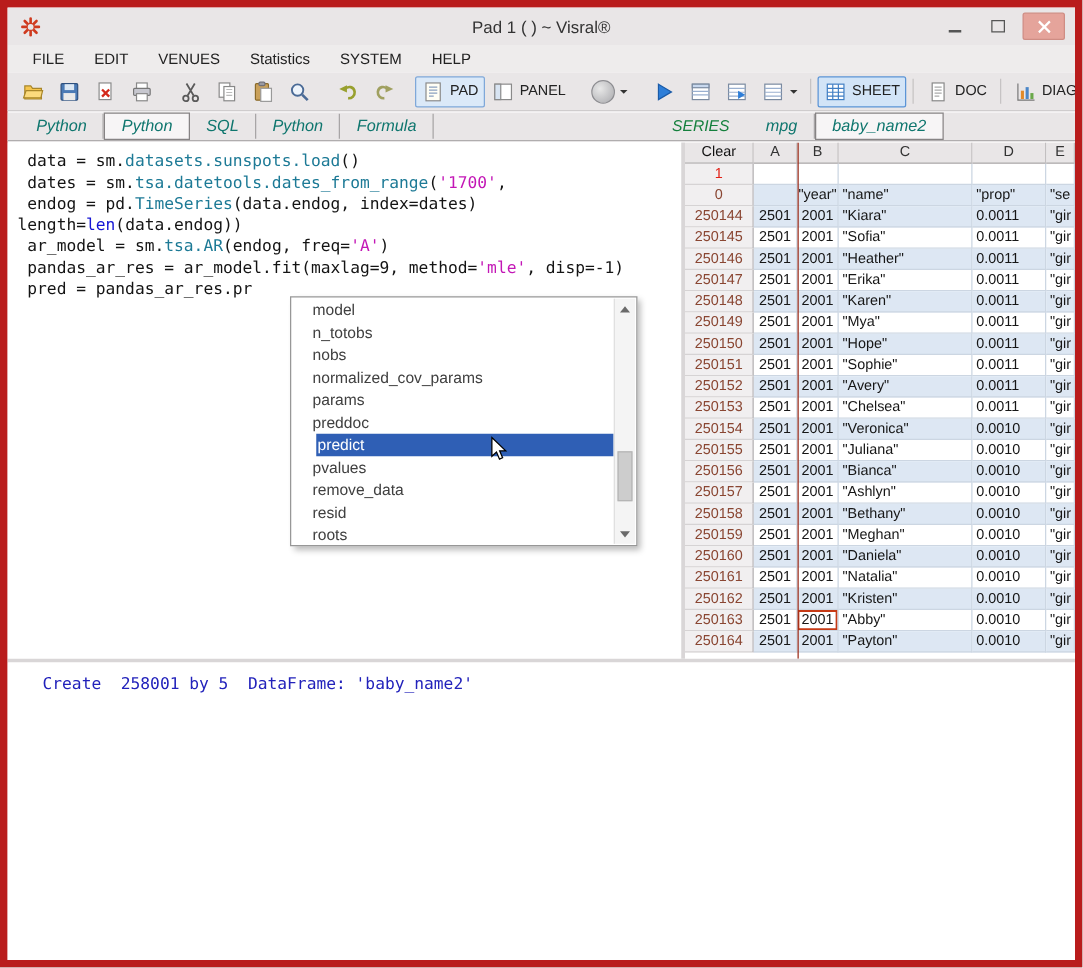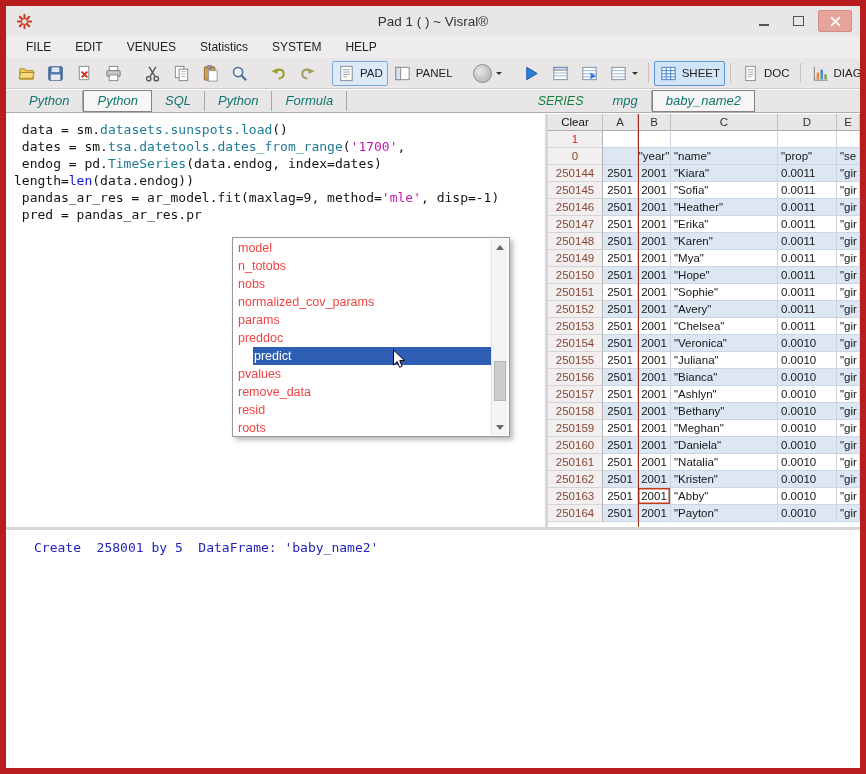--- a/index.html
+++ b/index.html
@@ -50,21 +50,21 @@
   .tok-attr{color:#1d7a96;}
   .tok-str{color:#c317b6;}
   .tok-builtin{color:#1414d4;}
 
   .vsplit{position:absolute;top:108px;left:539px;width:3px;height:413px;background:#d9d6d7;}
 
   
   .autocomplete{position:absolute;left:226px;top:231px;width:278px;height:200px;background:#fff;
                 border:1px solid #979797;box-shadow:3px 3px 5px rgba(0,0,0,.28);z-index:20;box-sizing:border-box;}
   .ac-list{position:absolute;top:1px;left:1px;right:18px;bottom:1px;overflow:hidden;}
-  .ac-item{height:18px;line-height:18px;font-size:12.5px;color:#ef4444;padding-left:4px;white-space:nowrap;cursor:default;}
+  .ac-item{height:18px;line-height:18px;font-size:12.5px;color:#404040;padding-left:16px;white-space:nowrap;cursor:default;}
   .ac-item.selected{background:#2f5fb5;color:#fff;margin-left:19px;padding-left:1px;}
   .ac-scrollbar{position:absolute;top:1px;right:1px;bottom:1px;width:17px;background:#f4f4f4;border-left:1px solid #e0e0e0;box-sizing:border-box;}
   .ac-up,.ac-down{position:absolute;left:0;right:0;height:16px;display:flex;align-items:center;justify-content:center;}
   .ac-up{top:0;} .ac-down{bottom:0;}
   .tri-up{width:0;height:0;border:4px solid transparent;border-bottom:5px solid #6a6a6a;margin-top:-4px;}
   .tri-down{width:0;height:0;border:4px solid transparent;border-top:5px solid #6a6a6a;margin-bottom:-4px;}
   .ac-thumb{position:absolute;left:2px;right:2px;top:122px;height:40px;background:#cdcdcd;border:1px solid #b5b5b5;box-sizing:border-box;}
 
   .mouse-cursor{position:absolute;left:386px;top:343px;z-index:30;pointer-events:none;}
 
@@ -295,20 +295,21 @@
         </div>
     </div>
   </div>
 
   <div class="editor">
     <div class="code-area">
         <div class="code-line"><span class="tok-plain"> data = sm.</span><span class="tok-attr">datasets.sunspots.load</span><span class="tok-plain">()</span></div>
         <div class="code-line"><span class="tok-plain"> dates = sm.</span><span class="tok-attr">tsa.datetools.dates_from_range</span><span class="tok-plain">(</span><span class="tok-str">'1700'</span><span class="tok-plain">,</span></div>
         <div class="code-line"><span class="tok-plain"> endog = pd.</span><span class="tok-attr">TimeSeries</span><span class="tok-plain">(data.endog, index=dates)</span></div>
         <div class="code-line"><span class="tok-plain">length=</span><span class="tok-builtin">len</span><span class="tok-plain">(data.endog))</span></div>
+        <div class="code-line"><span class="tok-plain"> ar_model = sm.</span><span class="tok-attr">tsa.AR</span><span class="tok-plain">(endog, freq=</span><span class="tok-str">'A'</span><span class="tok-plain">)</span></div>
         <div class="code-line"><span class="tok-plain"> pandas_ar_res = ar_model.fit(maxlag=9, method=</span><span class="tok-str">'mle'</span><span class="tok-plain">, disp=-1)</span></div>
         <div class="code-line"><span class="tok-plain"> pred = pandas_ar_res.pr</span></div>
       </div>
   </div>
   <div class="vsplit"></div>
 
   <div class="autocomplete">
     <div class="ac-list">
         <div class="ac-item">model</div>
         <div class="ac-item">n_totobs</div>

